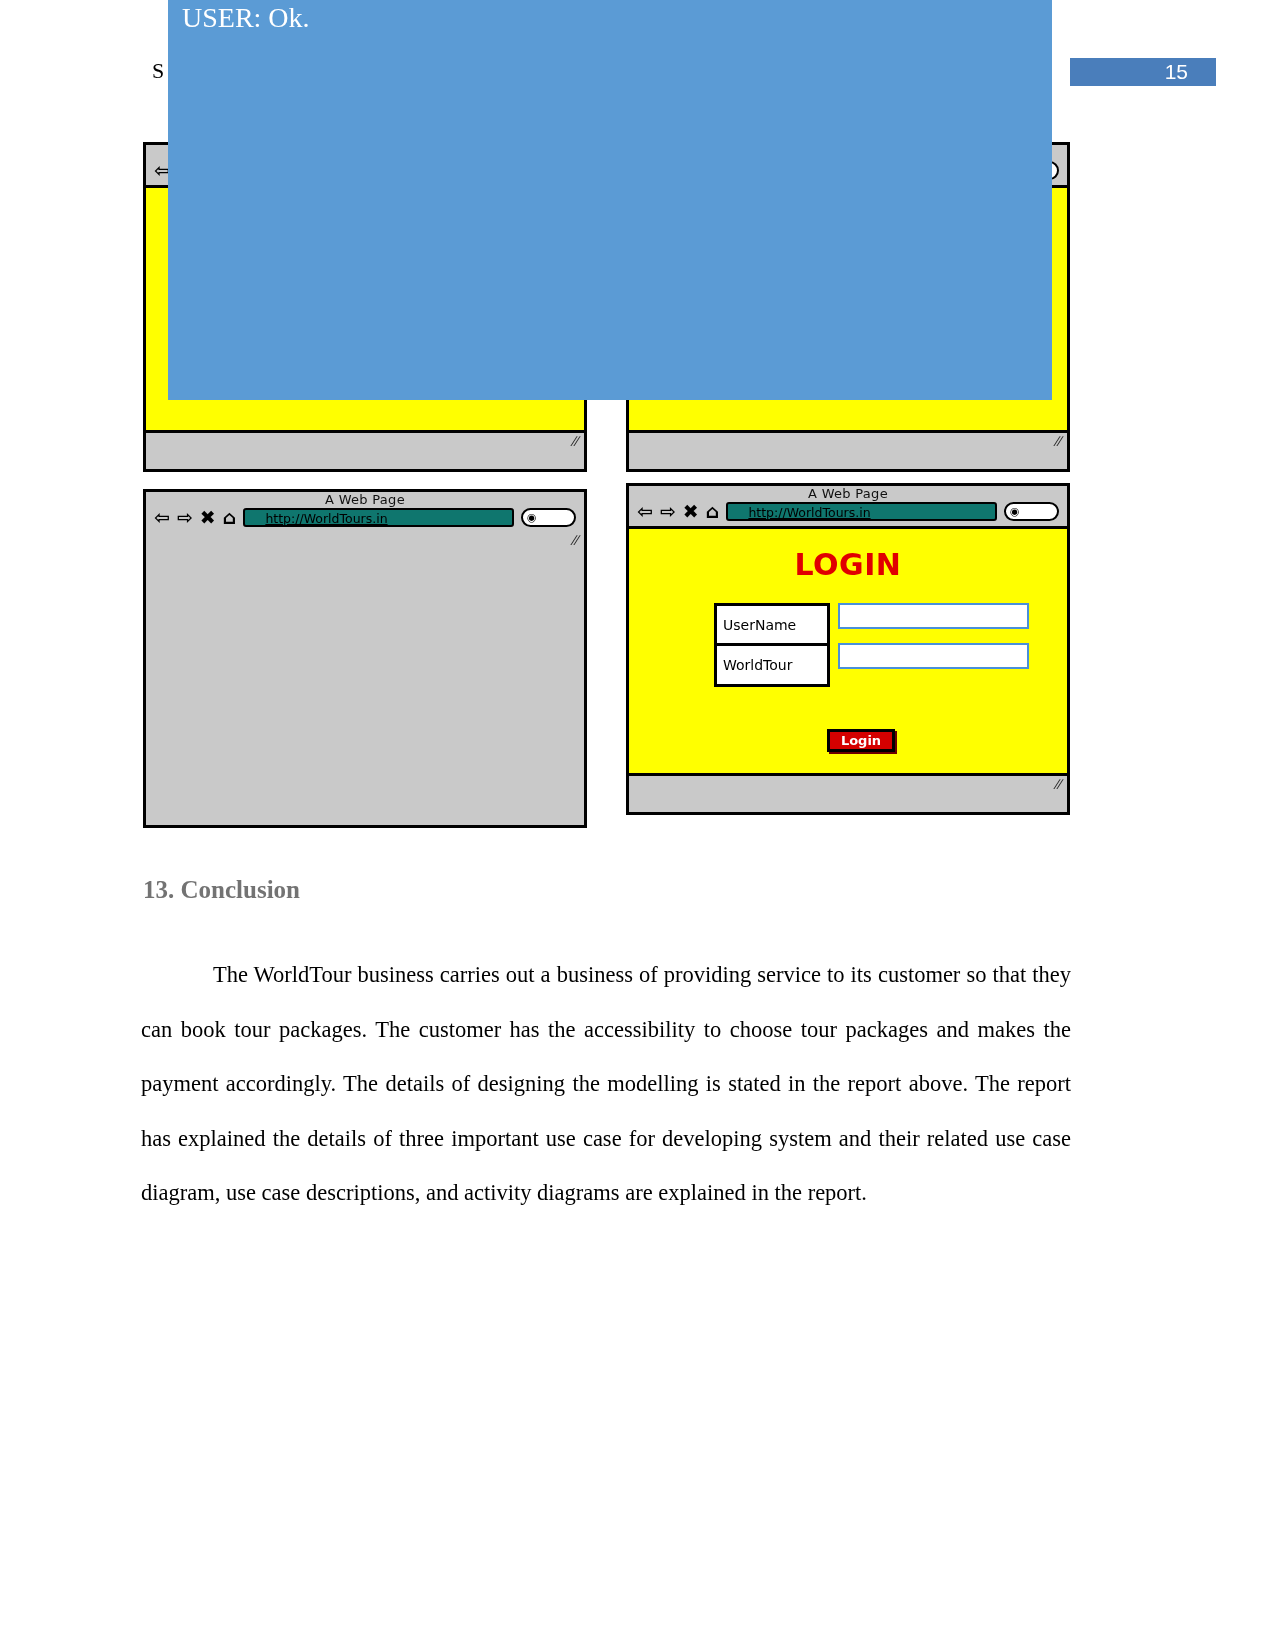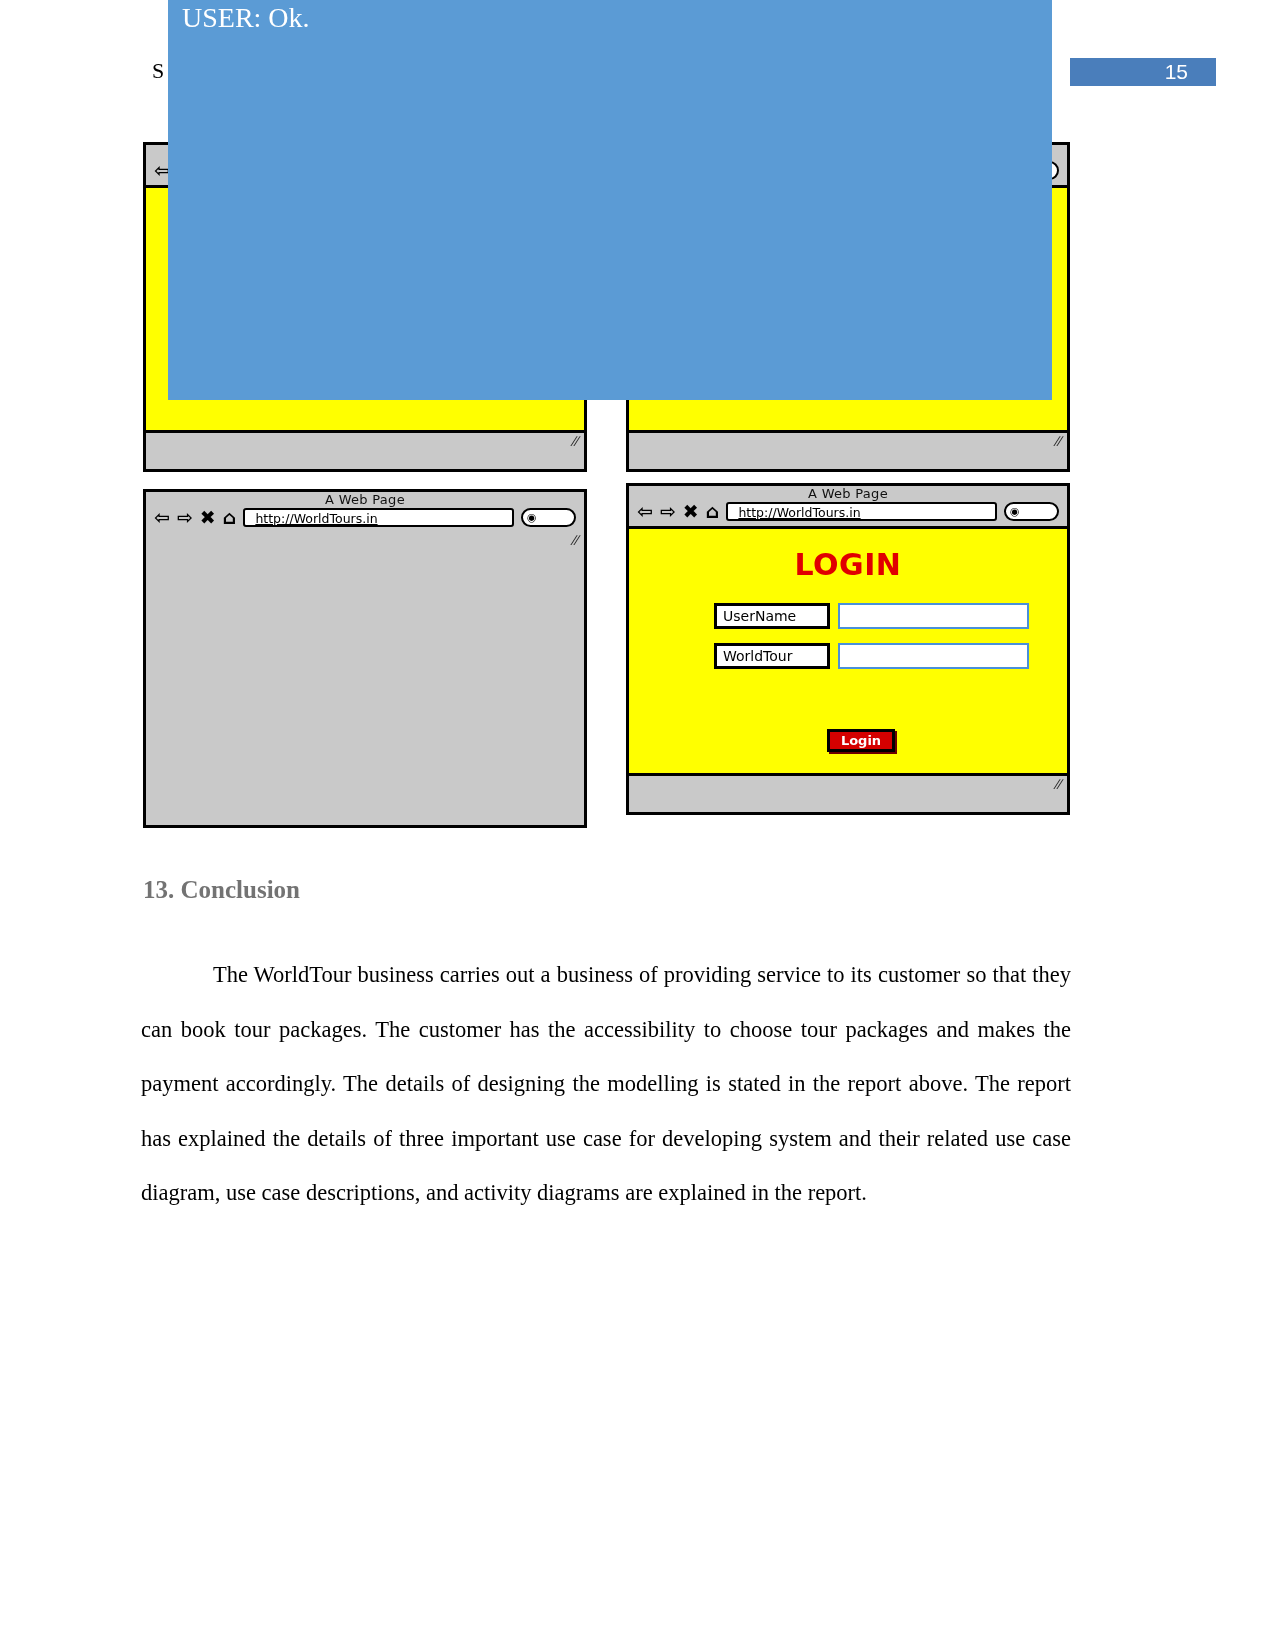--- a/index.html
+++ b/index.html
@@ -63,27 +63,27 @@
   .nav-ico {
     font-family: "DejaVu Sans", sans-serif;
     font-size: 19px;
     line-height: 1;
     color: #000;
     font-weight: bold;
   }
   .addr {
     flex: 1;
     height: 19px;
-    background: #ffffff;
+    background: #0f766e;
     border: 2px solid #000;
     border-radius: 3px;
     font-family: "DejaVu Sans", sans-serif;
     font-size: 12.5px;
     line-height: 17px;
-    padding-left: 10px;
+    padding-left: 20px;
     box-sizing: border-box;
     color: #000;
     text-decoration: underline;
     overflow: hidden;
     white-space: nowrap;
   }
   .searchbox {
     width: 55px;
     height: 19px;
     background: #fff;
@@ -123,21 +123,21 @@
     font-family: "DejaVu Sans", sans-serif;
     font-weight: bold;
     letter-spacing: 0.5px;
   }
   .lbl-box {
     background: #fff;
     border: 3px solid #000;
     font-family: "DejaVu Sans", sans-serif;
     font-size: 14px;
     color: #000;
-    padding: 2px 6px;
+    padding: 11px 6px;
     box-sizing: border-box;
     display: inline-block;
   }
   .txt-field {
     background: #fff;
     border: 2px solid #4a90d9;
     box-sizing: border-box;
   }
   .btn-red {
     background: #d40000;

